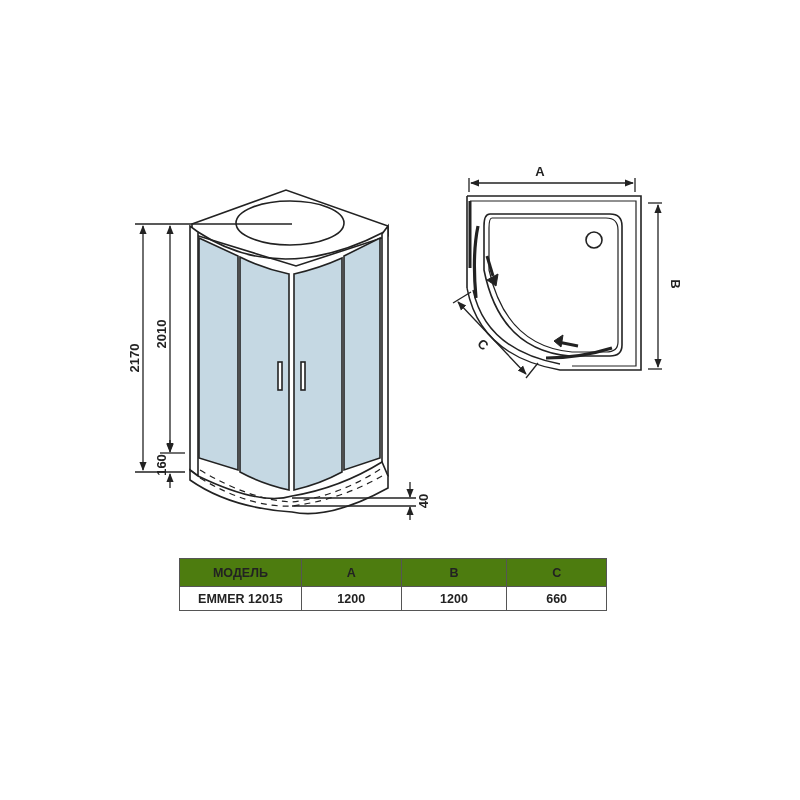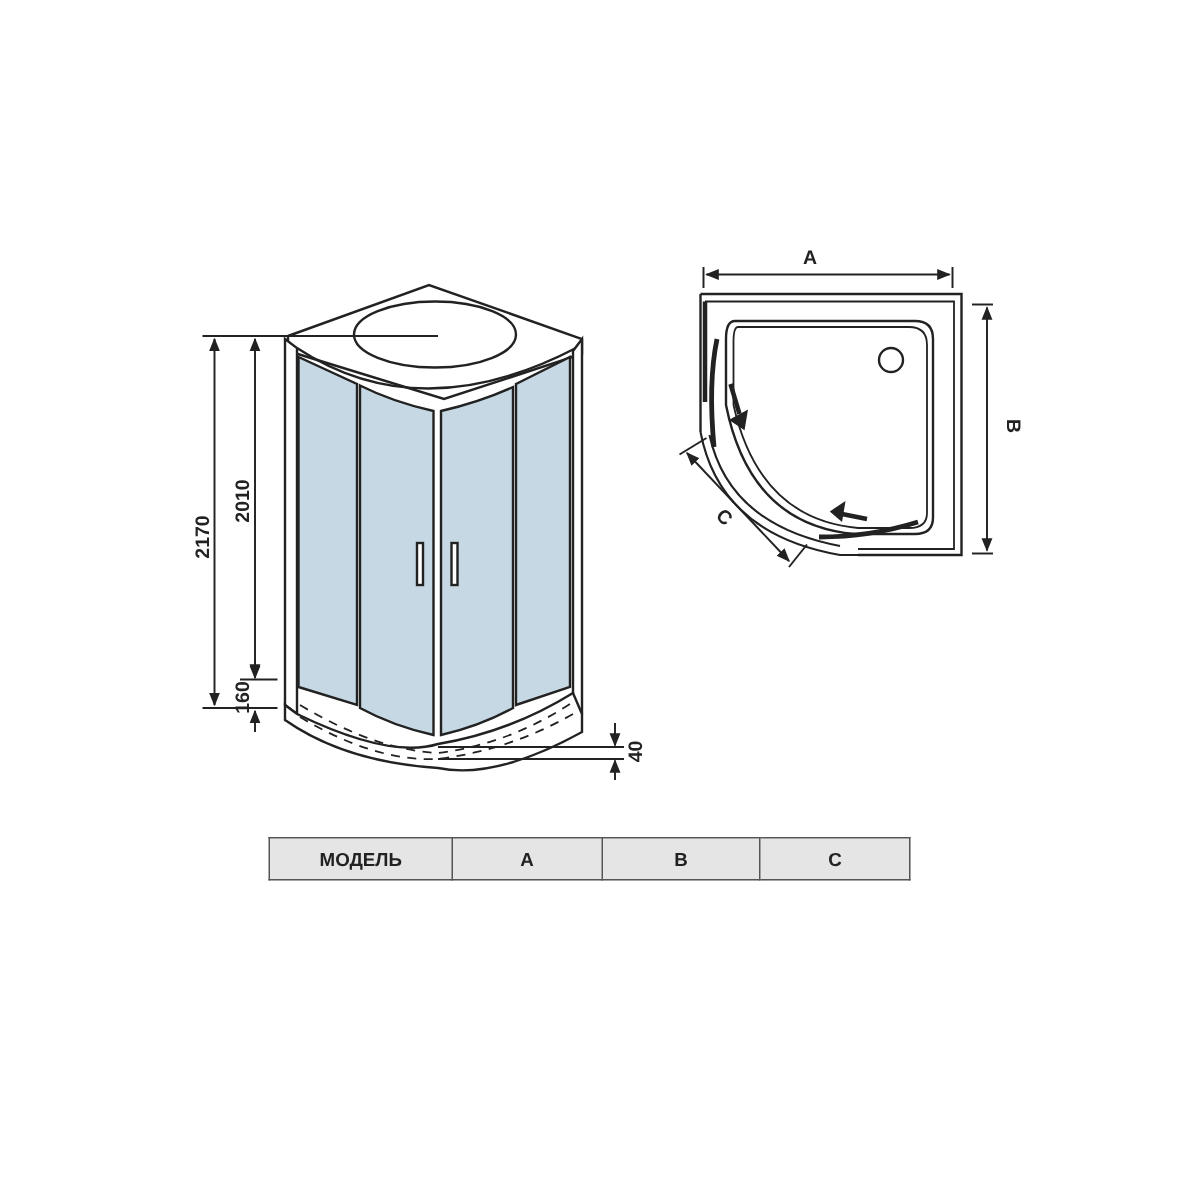--- a/index.html
+++ b/index.html
@@ -1,21 +1,21 @@
 <!DOCTYPE html>
 <html><head>
 <meta charset="utf-8">
 <style>
   html, body { margin: 0; padding: 0; background: #ffffff; }
   body { width: 800px; height: 800px; position: relative; overflow: hidden; font-family: "Liberation Sans", sans-serif; }
   .drawing { position: absolute; left: 0; top: 0; width: 800px; height: 800px; }
   .dimtext { font-family: "Liberation Sans", sans-serif; font-weight: bold; font-size: 13px; fill: #222; }
   .spec-table { position: absolute; left: 179px; top: 558px; width: 428px; border-collapse: collapse; font-family: "Liberation Sans", sans-serif; font-weight: bold; font-size: 12.5px; color: #222; }
   .spec-table th, .spec-table td { border: 1px solid #555; text-align: center; height: 23px; padding: 0; }
-  .spec-table th { background: #e5e5e5; height: 27px; }
+  .spec-table th { background: #4d7c0f; height: 27px; }
   .spec-table .c0 { width: 122px; }
   .spec-table .c1 { width: 100px; }
   .spec-table .c2 { width: 106px; }
   .spec-table .c3 { width: 100px; }
 </style>
 </head>
 <body>
 
 <svg class="drawing" viewBox="0 0 800 800" xmlns="http://www.w3.org/2000/svg">
   <defs>
@@ -119,14 +119,20 @@
 <table class="spec-table">
   <thead>
     <tr>
       <th class="c0">МОДЕЛЬ</th>
       <th class="c1">A</th>
       <th class="c2">B</th>
       <th class="c3">C</th>
     </tr>
   </thead>
   <tbody>
+    <tr>
+      <td>EMMER 12015</td>
+      <td>1200</td>
+      <td>1200</td>
+      <td>660</td>
+    </tr>
   </tbody>
 </table>
 
 </body></html>

